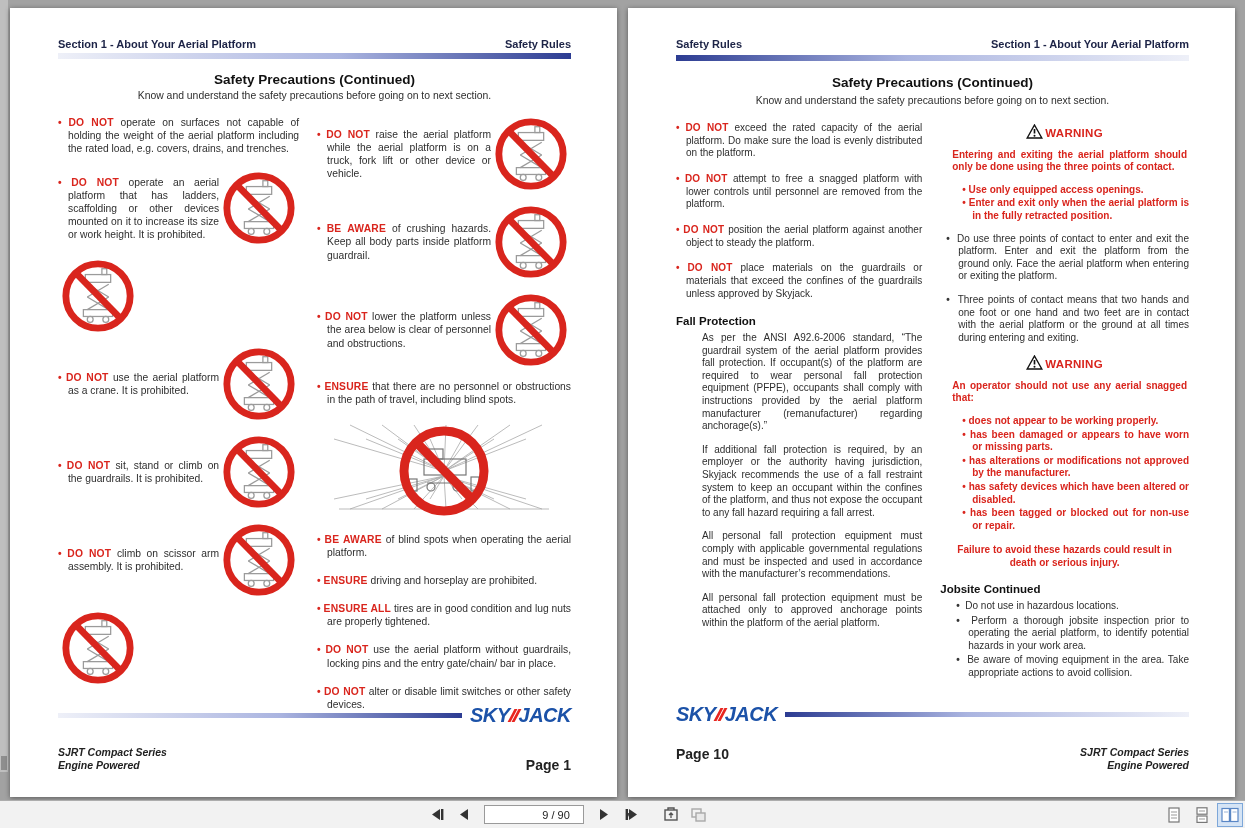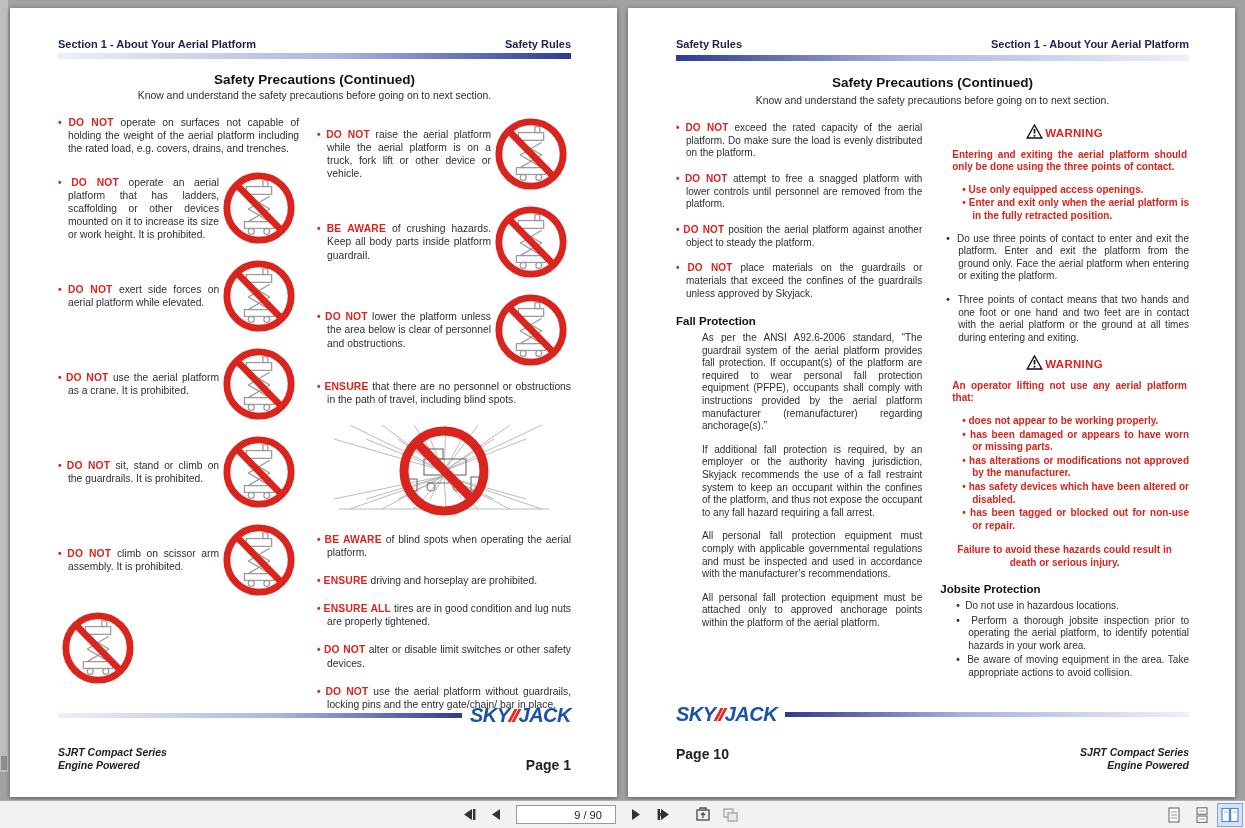--- a/index.html
+++ b/index.html
@@ -64,21 +64,21 @@
   .warn-outro { color:#d9251d; font-weight:bold; text-align:center; margin:12px 14px 12px 14px; }
 
   .blk-bullets { margin:0 0 2px 6px; }
   .bb { text-align:justify; padding-left:12px; text-indent:-12px; margin-bottom:11px; }
   .job-bullets { margin-left:16px; }
   .job-bullets .bb { margin-bottom:2px; }
 
   
   .toolbar { position:absolute; left:0; right:0; bottom:0; height:28px; background:#f2f2f2;
              border-top:1px solid #adadad; display:flex; align-items:center; }
-  .tb-center { position:absolute; left:457px; display:flex; align-items:center; gap:3px; }
+  .tb-center { position:absolute; left:425px; display:flex; align-items:center; gap:3px; }
   .tb-btn { width:24px; height:22px; display:flex; align-items:center; justify-content:center; cursor:pointer; background:transparent; border:none; }
   .pagebox { width:100px; height:19px; background:#fff; border:1px solid #9a9a9a; display:flex; align-items:center; margin:0 5px; }
   .pagebox input { flex:1; border:none; outline:none; text-align:center; font-size:11px; font-family:"Liberation Sans",sans-serif; color:#222; background:transparent; }
   .pagebox .dd { width:14px; color:#444; font-size:8px; text-align:center; cursor:pointer; }
   .tb-right { position:absolute; right:3px; display:flex; align-items:center; gap:4px; }
   .tb-btn.sel { background:#d5e4f5; outline:1px solid #7da7d9; }
   .tb-gap { width:10px; }
 </style>
 </head>
 <body>
@@ -117,21 +117,20 @@
     <rect x="24" y="53" width="30" height="7"></rect>
                   <circle cx="31" cy="63" r="3"></circle>
                   <circle cx="47" cy="63" r="3"></circle>
   </g>
   <circle cx="39" cy="39" r="33" fill="none" stroke="#d9251d" stroke-width="7"></circle>
   <line x1="16.5" y1="15.5" x2="62" y2="62" stroke="#d9251d" stroke-width="7"></line>
 </svg>
             </span>
     </div>
     <div class="item with-icon">
-      <div class="txt"><span class="dot">•&nbsp;</span><span class="lead">DO NOT</span> exert side forces on aerial platform while elevated.</div>
       <span class="picon">
               <svg width="76" height="76" viewBox="0 0 78 78">
   <g stroke="#9b9b9b" fill="none" stroke-width="1.3">
     <rect x="26" y="17" width="26" height="8"></rect>
                   <rect x="43" y="11" width="5" height="6"></rect>
     <line x1="28" y1="27" x2="50" y2="40"></line>
                   <line x1="50" y1="27" x2="28" y2="40"></line>
     <line x1="28" y1="40" x2="50" y2="53"></line>
                   <line x1="50" y1="40" x2="28" y2="53"></line>
     <rect x="24" y="53" width="30" height="7"></rect>
@@ -343,25 +342,25 @@
     </div>
     <div class="item ">
       <div class="txt"><span class="dot">•&nbsp;</span><span class="lead">ENSURE</span> driving and horseplay are prohibited.</div>
 
     </div>
     <div class="item ">
       <div class="txt"><span class="dot">•&nbsp;</span><span class="lead">ENSURE ALL</span> tires are in good condition and lug nuts are properly tightened.</div>
 
     </div>
     <div class="item ">
+      <div class="txt"><span class="dot">•&nbsp;</span><span class="lead">DO NOT</span> use the aerial platform without guardrails, locking pins and the entry gate/chain/ bar in place.</div>
+
+    </div>
+    <div class="item ">
       <div class="txt"><span class="dot">•&nbsp;</span><span class="lead">DO NOT</span> alter or disable limit switches or other safety devices.</div>
-
-    </div>
-    <div class="item ">
-      <div class="txt"><span class="dot">•&nbsp;</span><span class="lead">DO NOT</span> use the aerial platform without guardrails, locking pins and the entry gate/chain/ bar in place.</div>
 
     </div>
           </div>
       </div>
     </div>
 
     <div class="pfoot">
       <div class="pfoot-top">
         <div class="pfoot-bar bar-l2d"></div>
         <div class="logo" style="margin-left:8px">
@@ -440,31 +439,31 @@
           </div>
 
         <div class="warn-head">
           <span class="wtri"><svg width="17" height="15" viewBox="0 0 20 18">
                 <path d="M10 1.2 L18.8 16.8 H1.2 Z" fill="none" stroke="#111" stroke-width="1.7"></path>
                 <line x1="10" y1="6" x2="10" y2="11.4" stroke="#111" stroke-width="2"></line>
                 <circle cx="10" cy="14" r="1.2" fill="#111"></circle>
               </svg></span>
           <span class="warn-label">WARNING</span>
         </div>
-        <div class="warn-intro">An operator lifting not use any aerial platform that:</div>
+        <div class="warn-intro">An operator should not use any aerial snagged that:</div>
         <div class="warn-bullets" id="w2-bullets">
             <div class="wb"><span class="dot">•&nbsp;</span>does not appear to be working properly.</div>
             <div class="wb"><span class="dot">•&nbsp;</span>has been damaged or appears to have worn or missing parts.</div>
             <div class="wb"><span class="dot">•&nbsp;</span>has alterations or modifications not approved by the manufacturer.</div>
             <div class="wb"><span class="dot">•&nbsp;</span>has safety devices which have been altered or disabled.</div>
             <div class="wb"><span class="dot">•&nbsp;</span>has been tagged or blocked out for non-use or repair.</div>
           </div>
         <div class="warn-outro">Failure to avoid these hazards could result in death or serious injury.</div>
 
-        <div class="sec-head">Jobsite Protection</div>
+        <div class="sec-head">Jobsite Continued</div>
         <div class="job-bullets" id="job-bullets">
             <div class="bb"><span class="dot blk">•&nbsp;&nbsp;</span>Do not use in hazardous locations.</div>
             <div class="bb"><span class="dot blk">•&nbsp;&nbsp;</span>Perform a thorough jobsite inspection prior to operating the aerial platform, to identify potential hazards in your work area.</div>
             <div class="bb"><span class="dot blk">•&nbsp;&nbsp;</span>Be aware of moving equipment in the area. Take appropriate actions to avoid collision.</div>
           </div>
       </div>
     </div>
 
     <div class="pfoot">
       <div class="pfoot-top">

